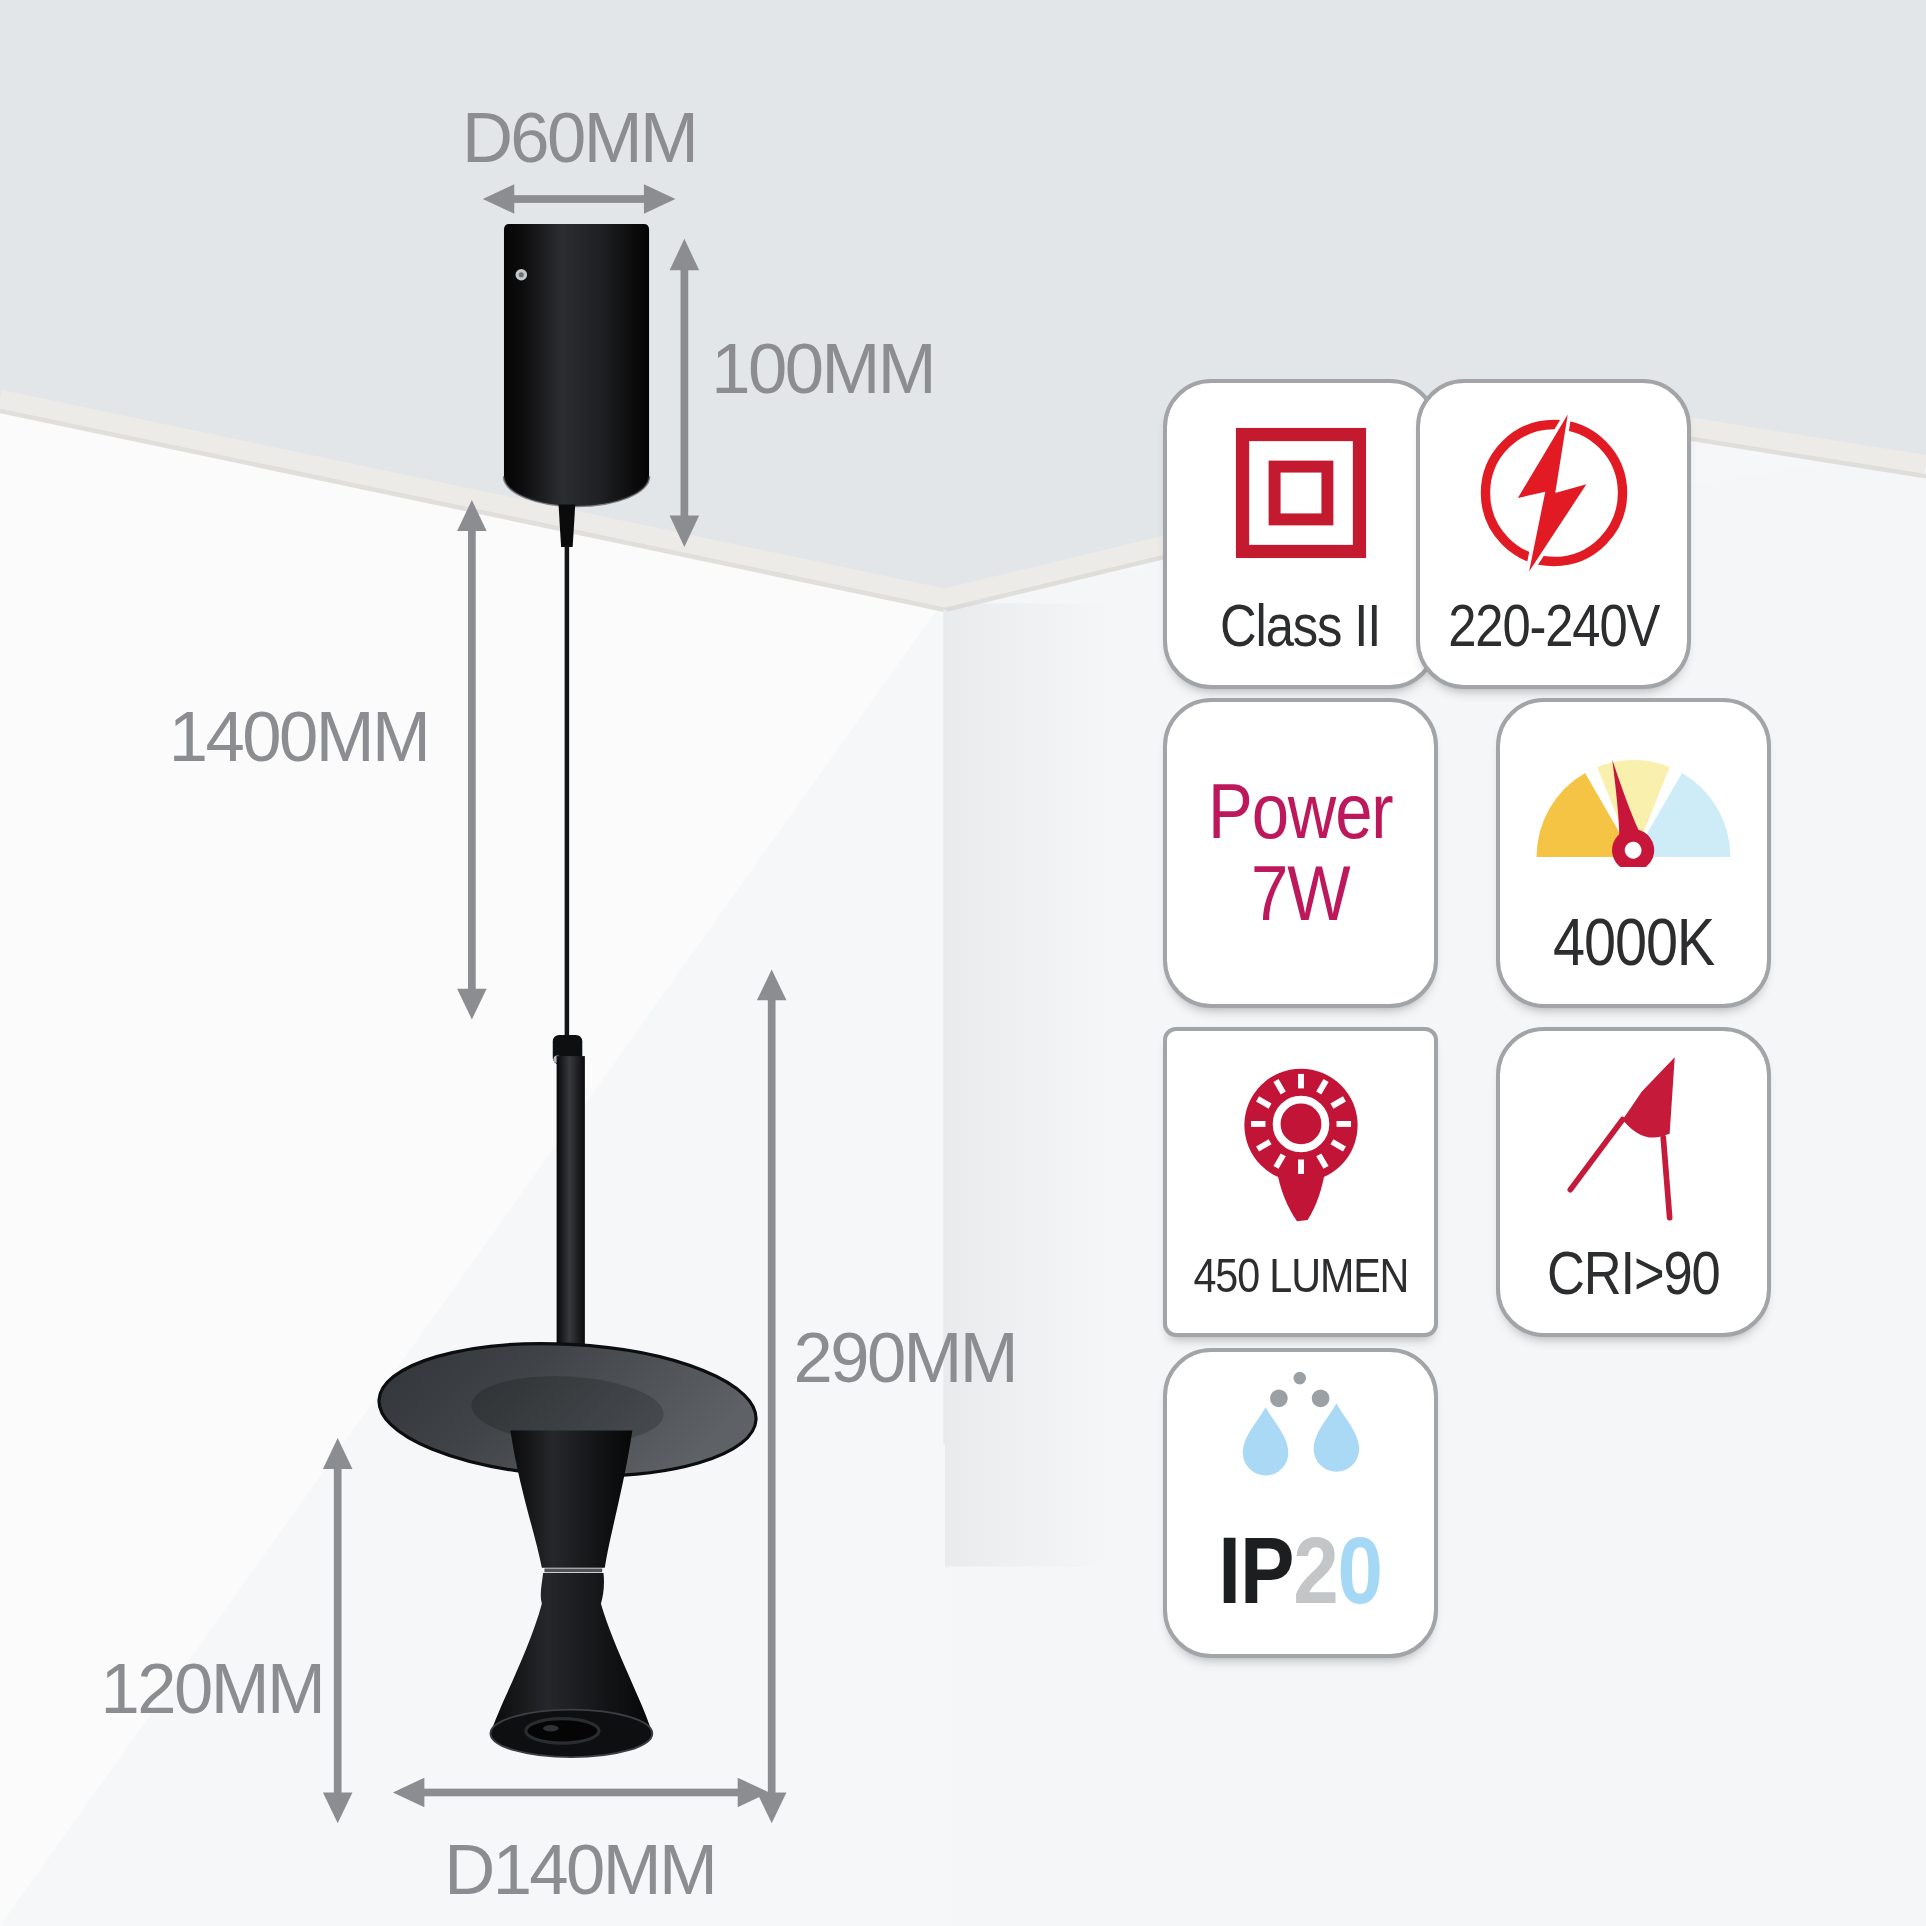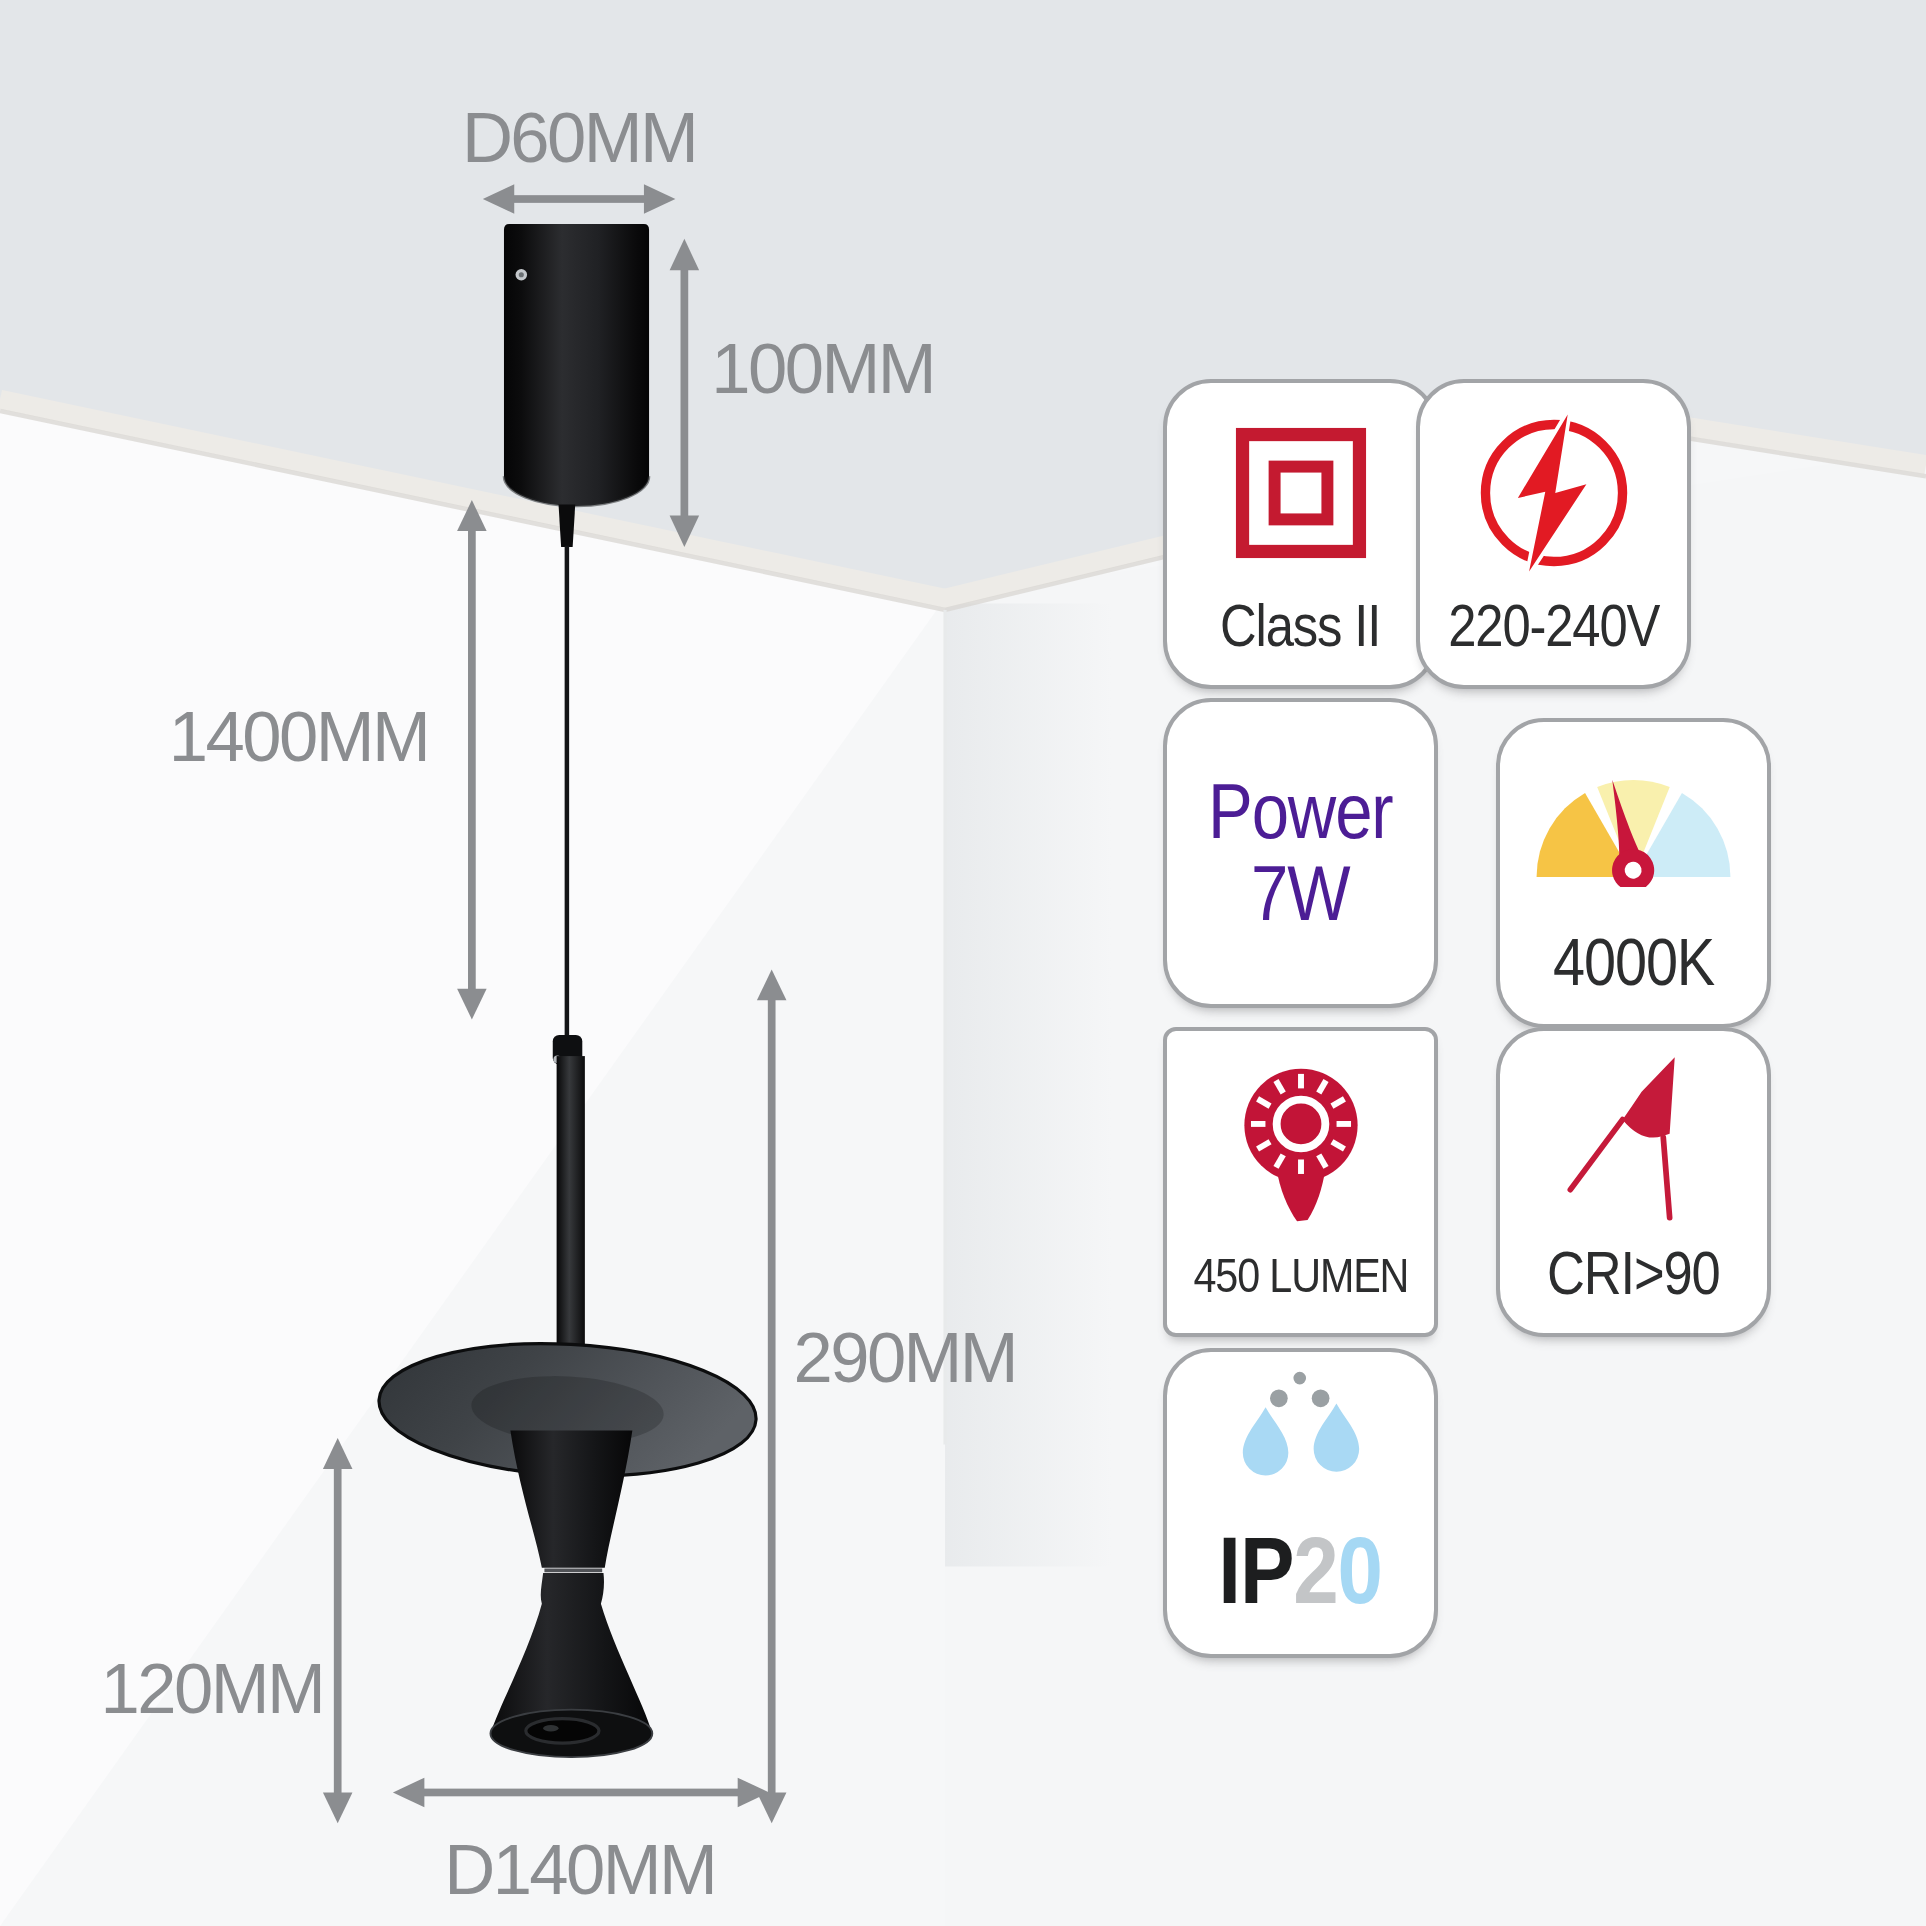--- a/index.html
+++ b/index.html
@@ -20,21 +20,21 @@
               width:100%;padding-top:6.4px;}
   .badge-label{flex:0 0 auto;line-height:1;margin-bottom:29.5px;color:#2c2d2e;
                text-align:center;white-space:nowrap;}
   .cond{display:inline-block;transform:scaleX(.86);transform-origin:50% 50%;
         white-space:nowrap;letter-spacing:-1.3px;}
   .fs-92{font-size:59px;}
   .fs-104{font-size:67px;}
   .fs-95{font-size:61px;}
   .fs-74{font-size:48px;margin-bottom:33px;}
   .power-wrap{flex:1;display:flex;flex-direction:column;justify-content:center;
-              align-items:center;color:#4c1d95;font-size:78px;line-height:1.05;}
+              align-items:center;color:#be185d;font-size:78px;line-height:1.05;}
   .ip-label{font-weight:bold;font-size:95px;margin-bottom:36px;}
   .ip-prefix{color:#1d1e1f;}
   .ip-digit-dust{color:#c3c5c7;}
   .ip-digit-water{color:#a5d8f4;}
 </style>
 </head>
 <body>
 
 <div class="stage">
 
@@ -192,21 +192,21 @@
   </div>
 </div>
 
 <div class="badge" style="left:1163px;top:698px;">
   <div class="power-wrap">
     <span class="cond">Power</span>
     <span class="cond">7W</span>
   </div>
 </div>
 
-<div class="badge" style="left:1496px;top:718px;">
+<div class="badge" style="left:1496px;top:698px;">
   <div class="badge-icon">
     <svg width="203" height="118" viewBox="0 0 240 140">
       <path d="M120,128 L5,128 A115,115 0 0 1 62.5,28.4 Z" fill="#f6c445"></path>
       <path d="M120,128 L76.9,21.4 A115,115 0 0 1 163,21.4 Z" fill="#f9f0ad"></path>
       <path d="M120,128 L177.5,28.4 A115,115 0 0 1 235,128 Z" fill="#cdecf7"></path>
       <g transform="rotate(-13 120 122)">
         <path d="M120,10 C115,60 111,88 106,108 L134,108 C129,88 125,60 120,10 Z" fill="#c8163b"></path>
         <circle cx="120" cy="120" r="25" fill="#c8163b"></circle>
         <circle cx="120" cy="120" r="10" fill="#ffffff"></circle>
       </g>

